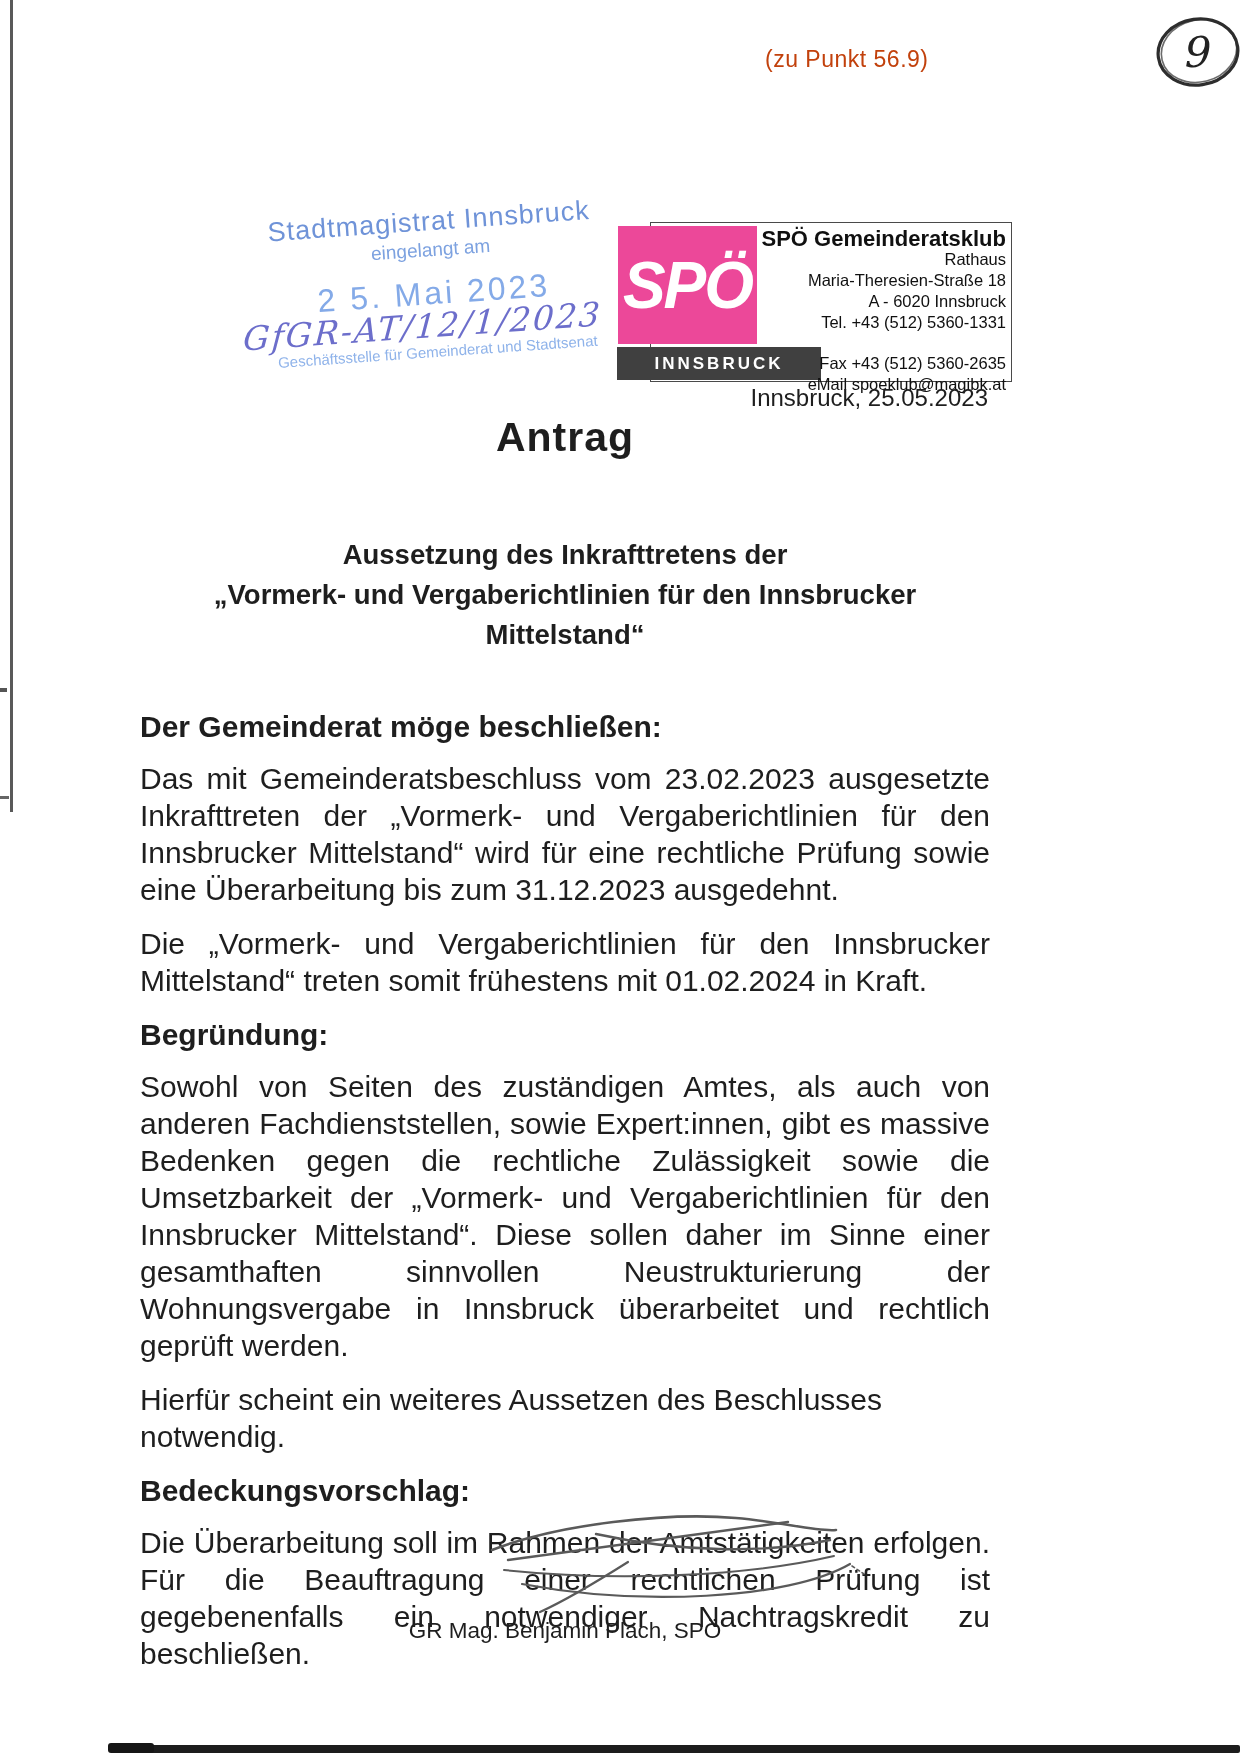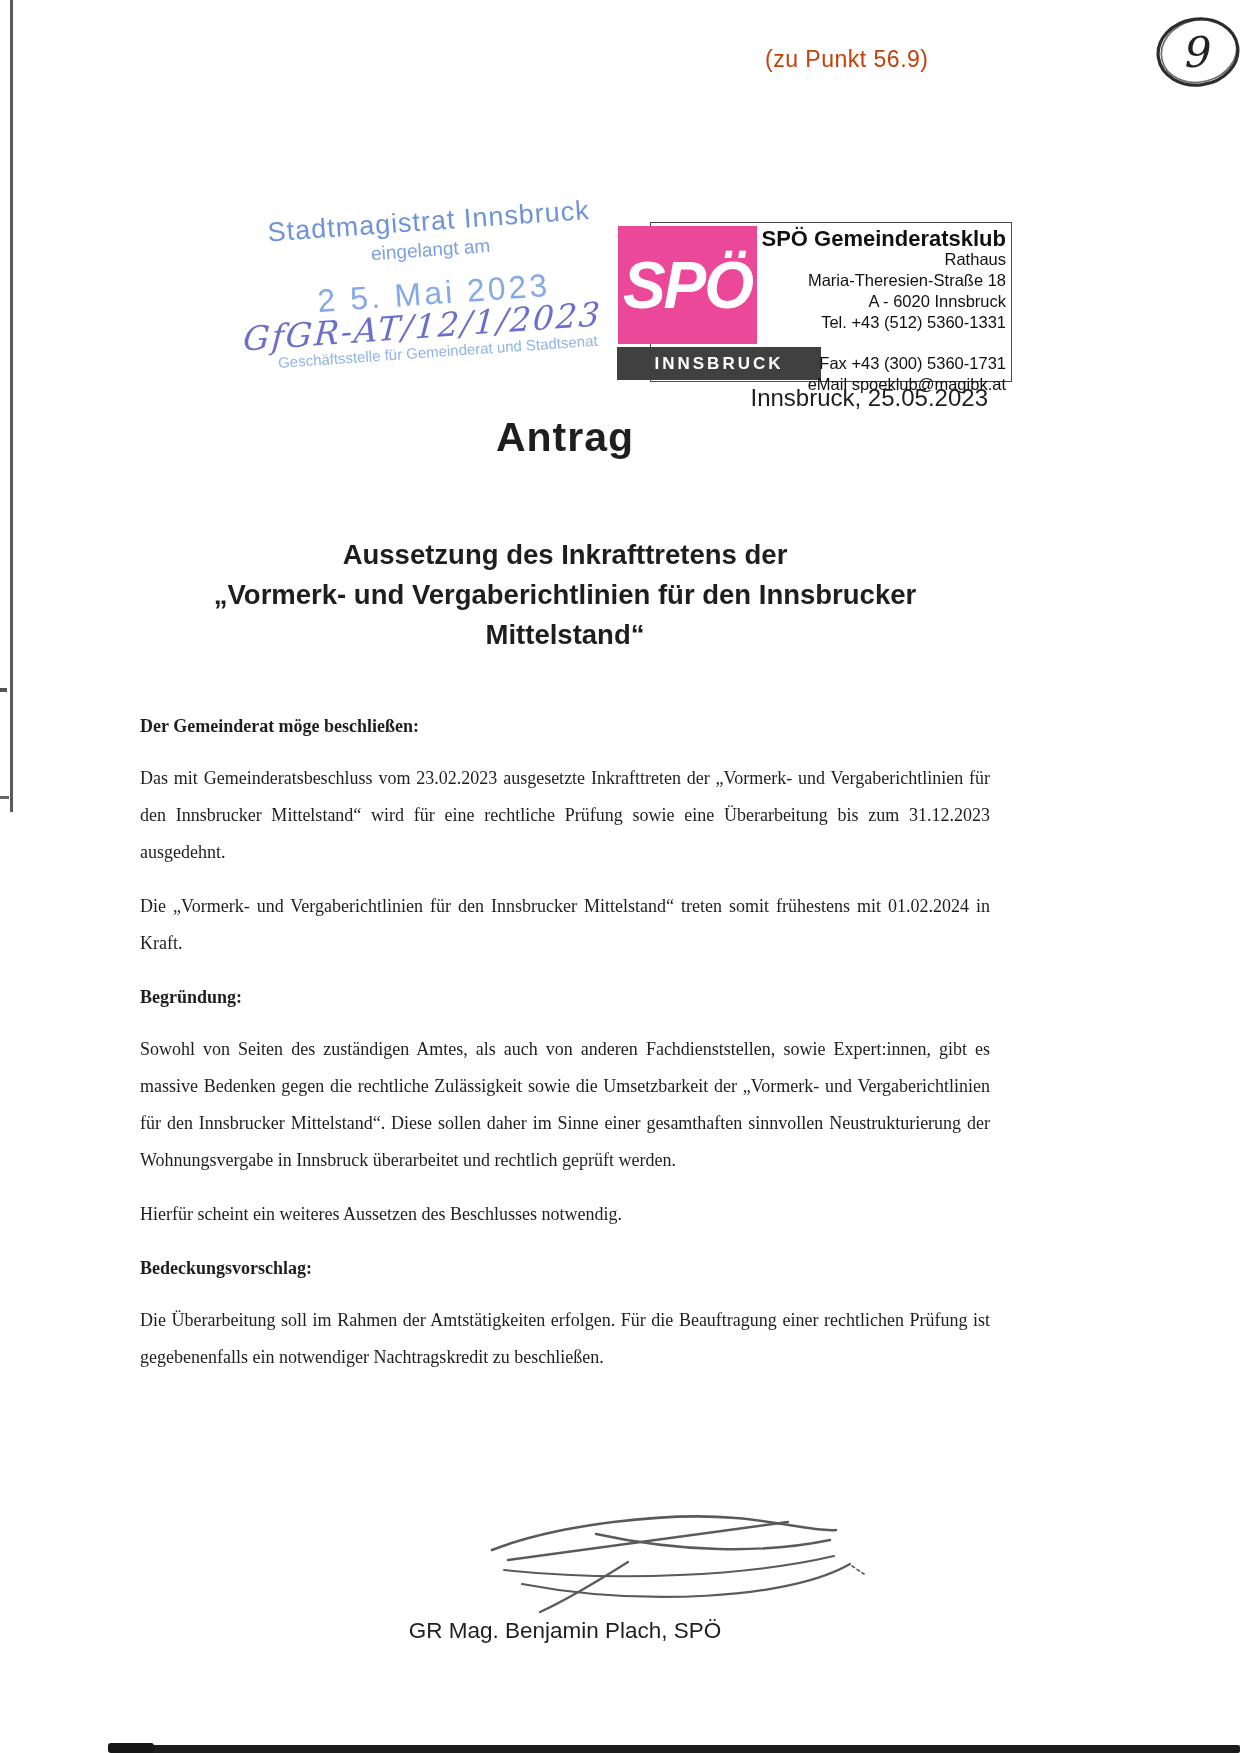--- a/index.html
+++ b/index.html
@@ -65,21 +65,21 @@
   .date-line{left:140px;top:384px;width:848px;text-align:right;font-size:24px;}
   .doc-title{left:140px;top:414px;width:850px;text-align:center;font-size:41px;font-weight:bold;letter-spacing:1px;}
 
   
   .main-heading{
     left:140px;top:535px;width:850px;text-align:center;
     font-size:27.5px;font-weight:bold;line-height:40px;
   }
 
   
-  .body-col{left:140px;top:700px;width:850px;font-size:18px;line-height:37px;font-family:Liberation Serif, serif;}
+  .body-col{left:140px;top:700px;width:850px;font-size:30px;line-height:37px;}
   .body-col p{margin:0 0 17px 0;text-align:justify;}
   .body-col p.no-just{text-align:left;margin-top:8px;}
   .body-col .sect{font-weight:bold;margin:8px 0 15px 0;text-align:left;}
 
   
   .signature-svg{left:478px;top:1502px;width:400px;height:118px;}
   .signature-caption{left:140px;top:1618px;width:850px;text-align:center;font-size:22.5px;}
 
   
   .bottom-band{left:112px;top:1745px;width:1128px;height:8px;background:#1d1d1d;border-radius:2px;}
@@ -117,21 +117,21 @@
 <div class="abs spo-band">
   <span class="spo-band-text">INNSBRUCK</span>
 </div>
 <div class="abs sender-block">
   <div class="sender-name">SPÖ Gemeinderatsklub</div>
   <div>Rathaus</div>
   <div>Maria-Theresien-Straße 18</div>
   <div>A -  6020 Innsbruck</div>
   <div>Tel. +43 (512) 5360-1331</div>
   <div class="sender-gap"></div>
-  <div>Fax +43 (300) 5360-1731</div>
+  <div>Fax +43 (512) 5360-2635</div>
   <div>eMail spoeklub@magibk.at</div>
 </div>
 
 <div class="abs date-line">Innsbruck, 25.05.2023</div>
 <div class="abs doc-title">Antrag</div>
 
 <div class="abs main-heading">
   <div>Aussetzung des Inkrafttretens der</div>
   <div>„Vormerk- und Vergaberichtlinien für den Innsbrucker</div>
   <div>Mittelstand“</div>

